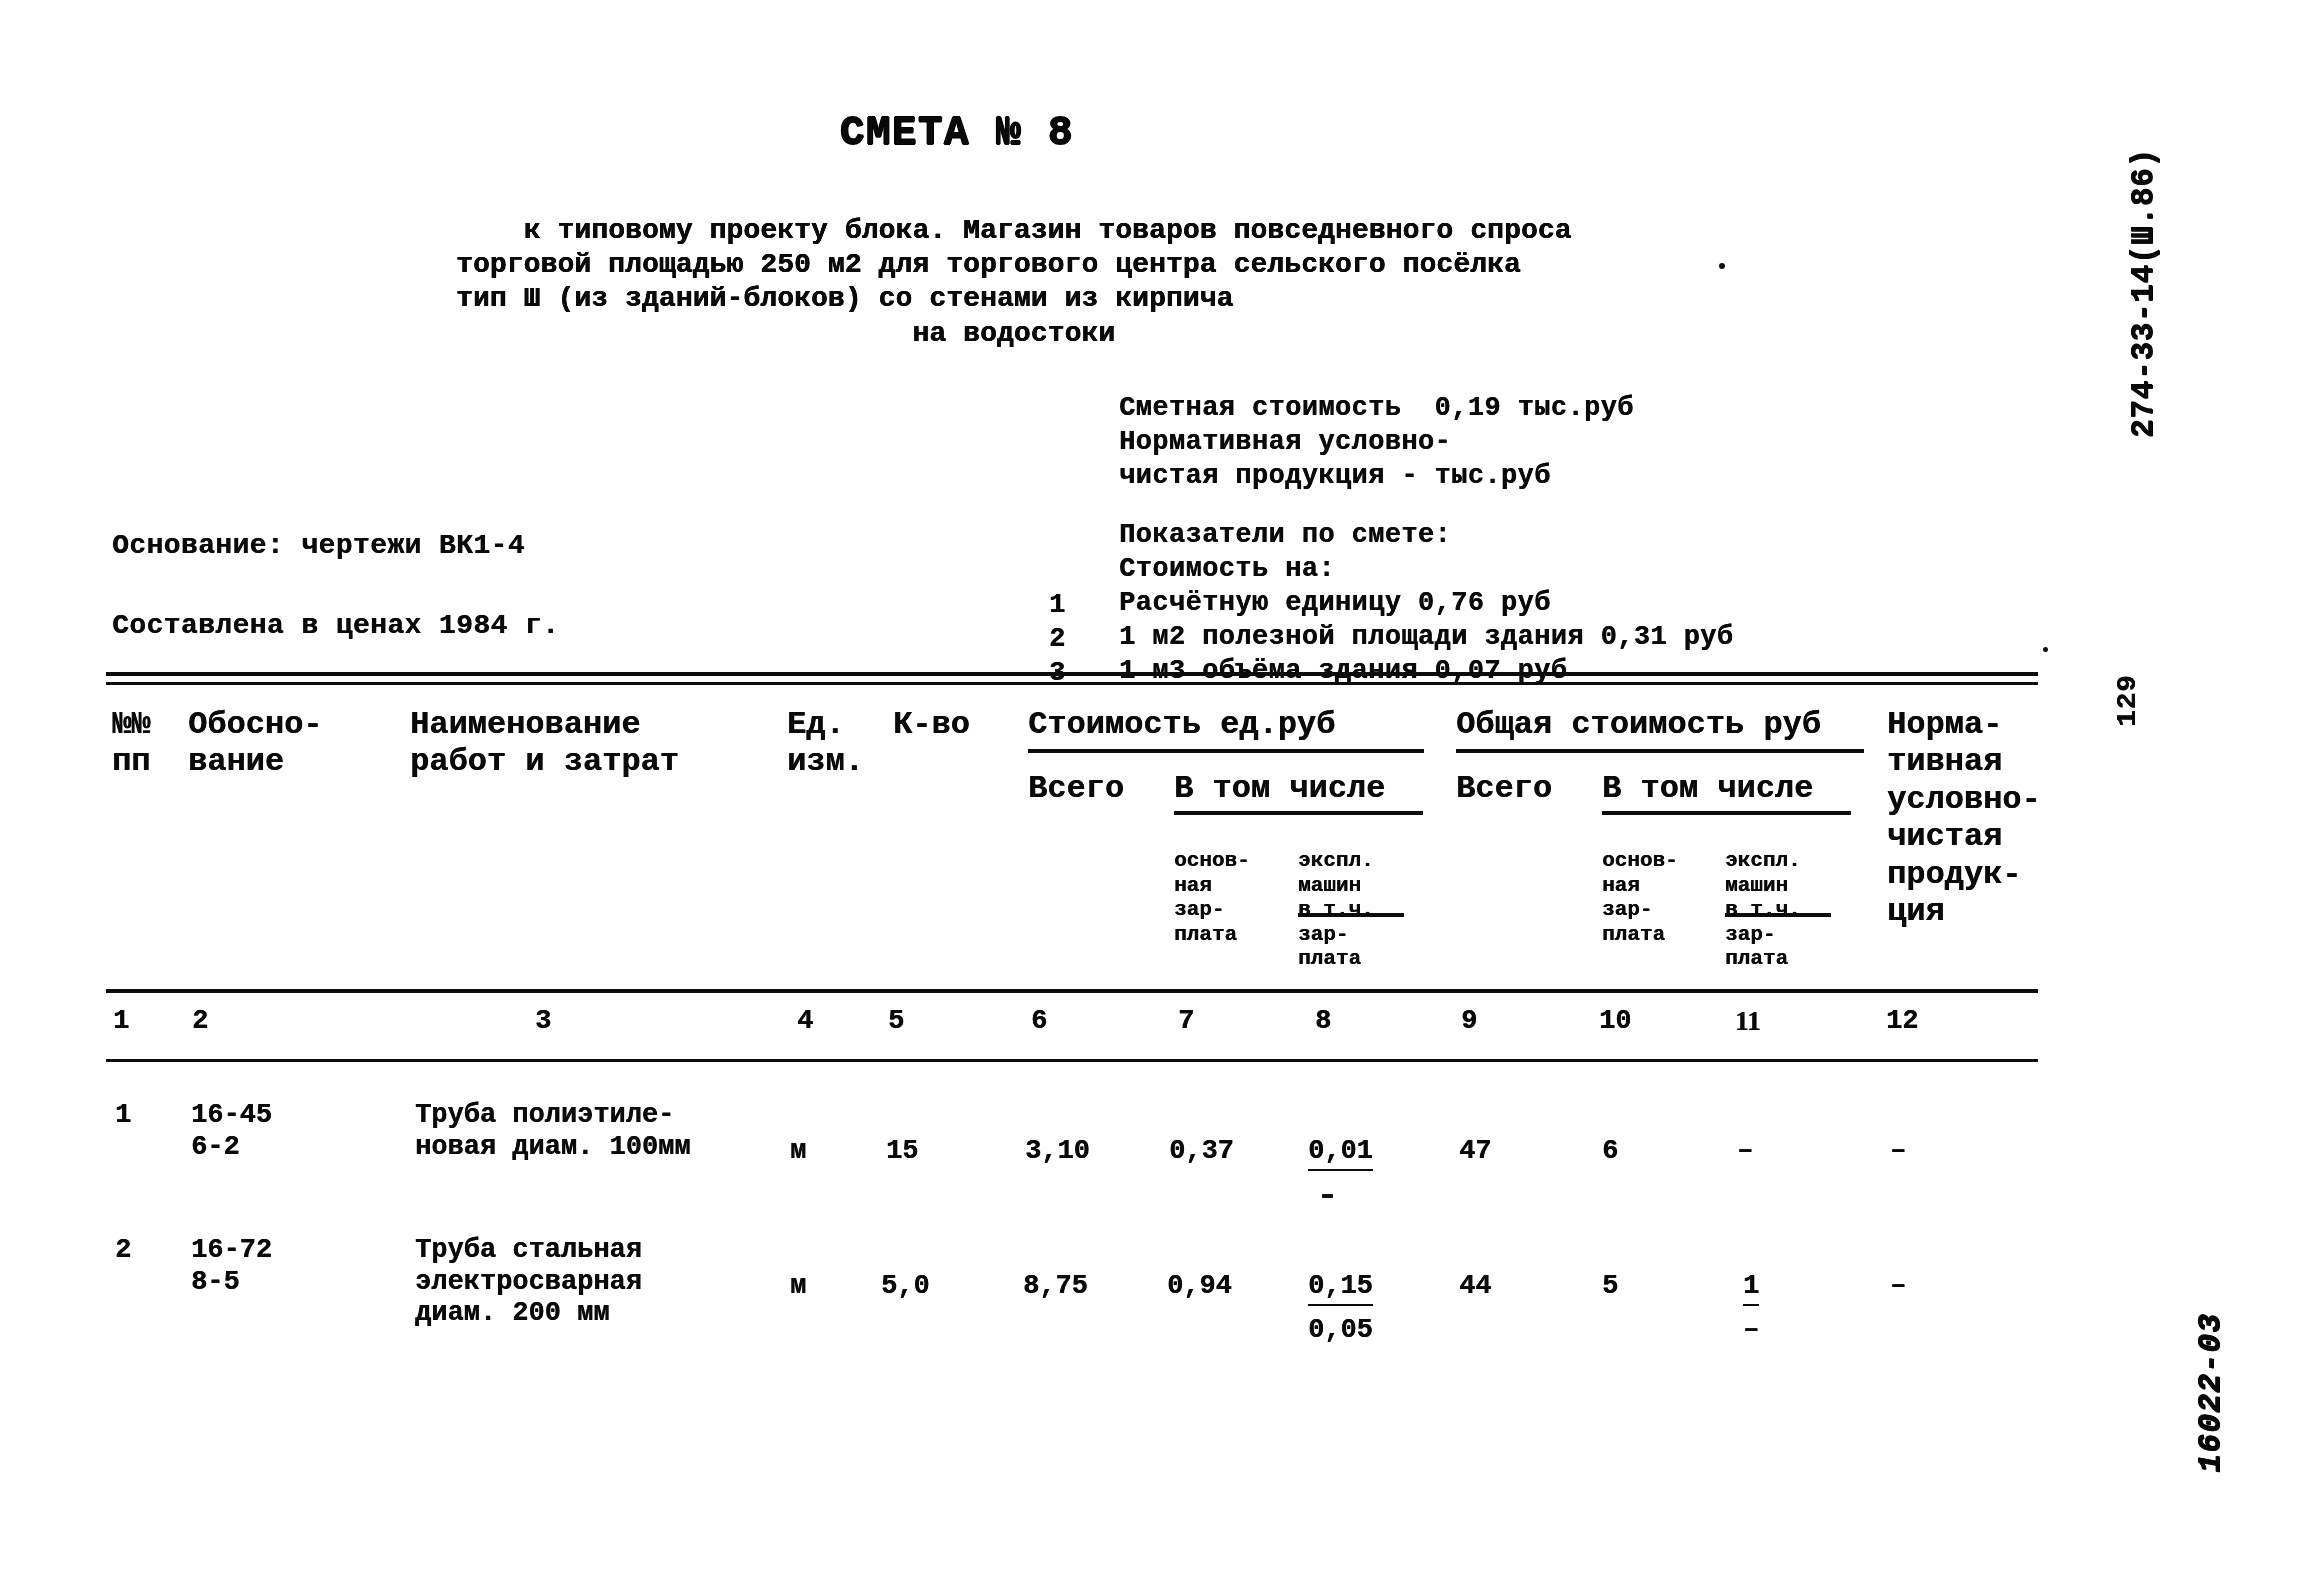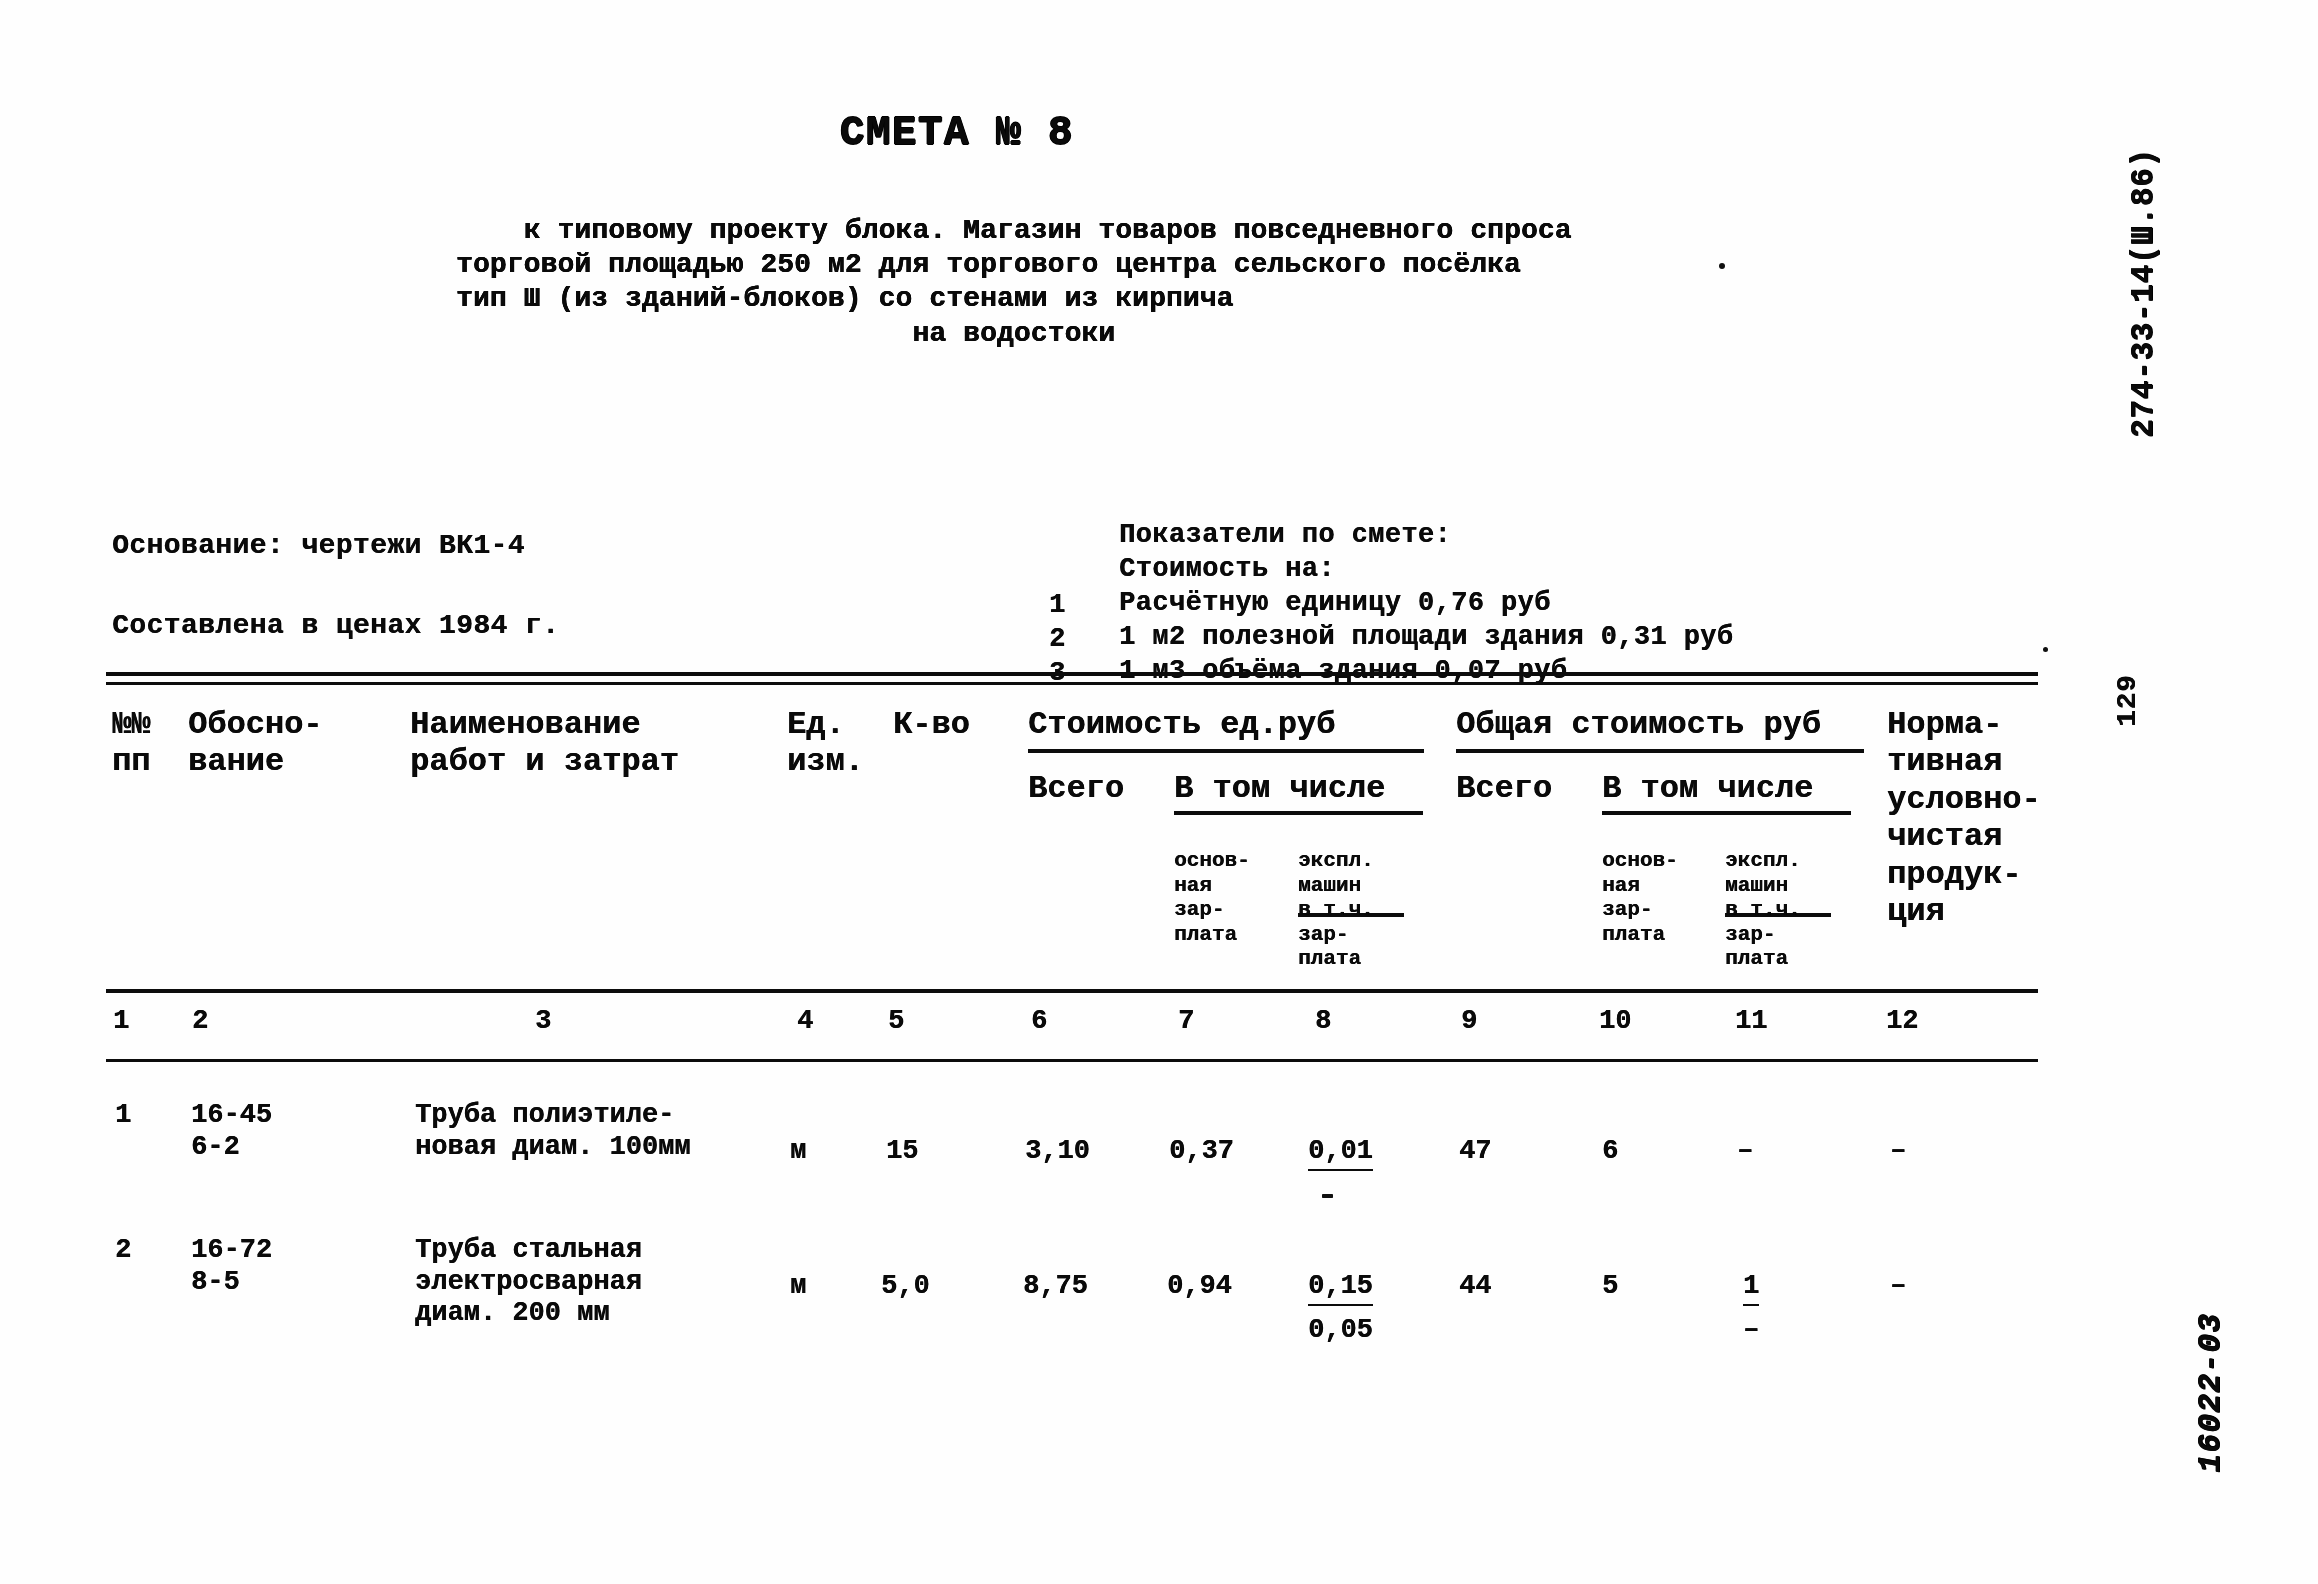--- a/index.html
+++ b/index.html
@@ -146,20 +146,25 @@
 
   <div class="abs tw" id="doc-title">СМЕТА № 8</div>
 
   <div class="abs tw" id="subtitle">
     <span>к типовому проекту блока. Магазин товаров повседневного спроса</span>
 <span>торговой площадью 250 м2 для торгового центра сельского посёлка</span>
 <span>тип Ш (из зданий-блоков) со стенами из кирпича</span>
 <span class="ctr">на водостоки</span>
   </div>
 
+  <div class="abs tw" id="summary">
+<span><span>Сметная стоимость</span>  <span>0,19 тыс.руб</span></span>
+<span>Нормативная условно-</span>
+<span>чистая продукция - тыс.руб</span>
+  </div>
 
   <div class="abs tw" id="indicators">
 <span>Показатели по смете:</span>
 <span>Стоимость на:</span>
 <span>Расчётную единицу 0,76 руб</span>
 <span>1 м2 полезной площади здания 0,31 руб</span>
 <span>1 м3 объёма здания 0,07 руб</span>
   </div>
   <div class="abs tw" id="ind-nums">
 <span>1</span>
@@ -240,21 +245,21 @@
   <div class="cell num-row" style="left:113px;  top:1006px;"><span>1</span></div>
   <div class="cell num-row" style="left:192px;  top:1006px;"><span>2</span></div>
   <div class="cell num-row" style="left:535px;  top:1006px;"><span>3</span></div>
   <div class="cell num-row" style="left:797px; top:1006px;"><span>4</span></div>
   <div class="cell num-row" style="left:888px; top:1006px;"><span>5</span></div>
   <div class="cell num-row" style="left:1031px; top:1006px;"><span>6</span></div>
   <div class="cell num-row" style="left:1178px; top:1006px;"><span>7</span></div>
   <div class="cell num-row" style="left:1315px; top:1006px;"><span>8</span></div>
   <div class="cell num-row" style="left:1461px; top:1006px;"><span>9</span></div>
   <div class="cell num-row" style="left:1599px; top:1006px;"><span>10</span></div>
-  <div class="cell num-row" style="left:1735px; top:1006px;"><span>11</span></div>
+  <div class="cell num-row" style="left:1735px; top:1006px;font-family:Liberation Serif, serif;"><span>11</span></div>
   <div class="cell num-row" style="left:1886px; top:1006px;"><span>12</span></div>
 
   <div class="cell data" style="left:0;top:0;width:0;height:0;overflow:visible;">
     <div class="cell data" style="left:115px;  top:1100px;"><span>1</span></div>
     <div class="cell data" style="left:191px;  top:1100px;"><span>16-45</span>
 <span>6-2</span></div>
     <div class="cell data" style="left:415px;  top:1100px;"><span>Труба полиэтиле-</span>
 <span>новая диам. 100мм</span></div>
     <div class="cell data" style="left:790px; top:1136px;"><span>м</span></div>
     <div class="cell data" style="left:886px; top:1136px;"><span>15</span></div>

